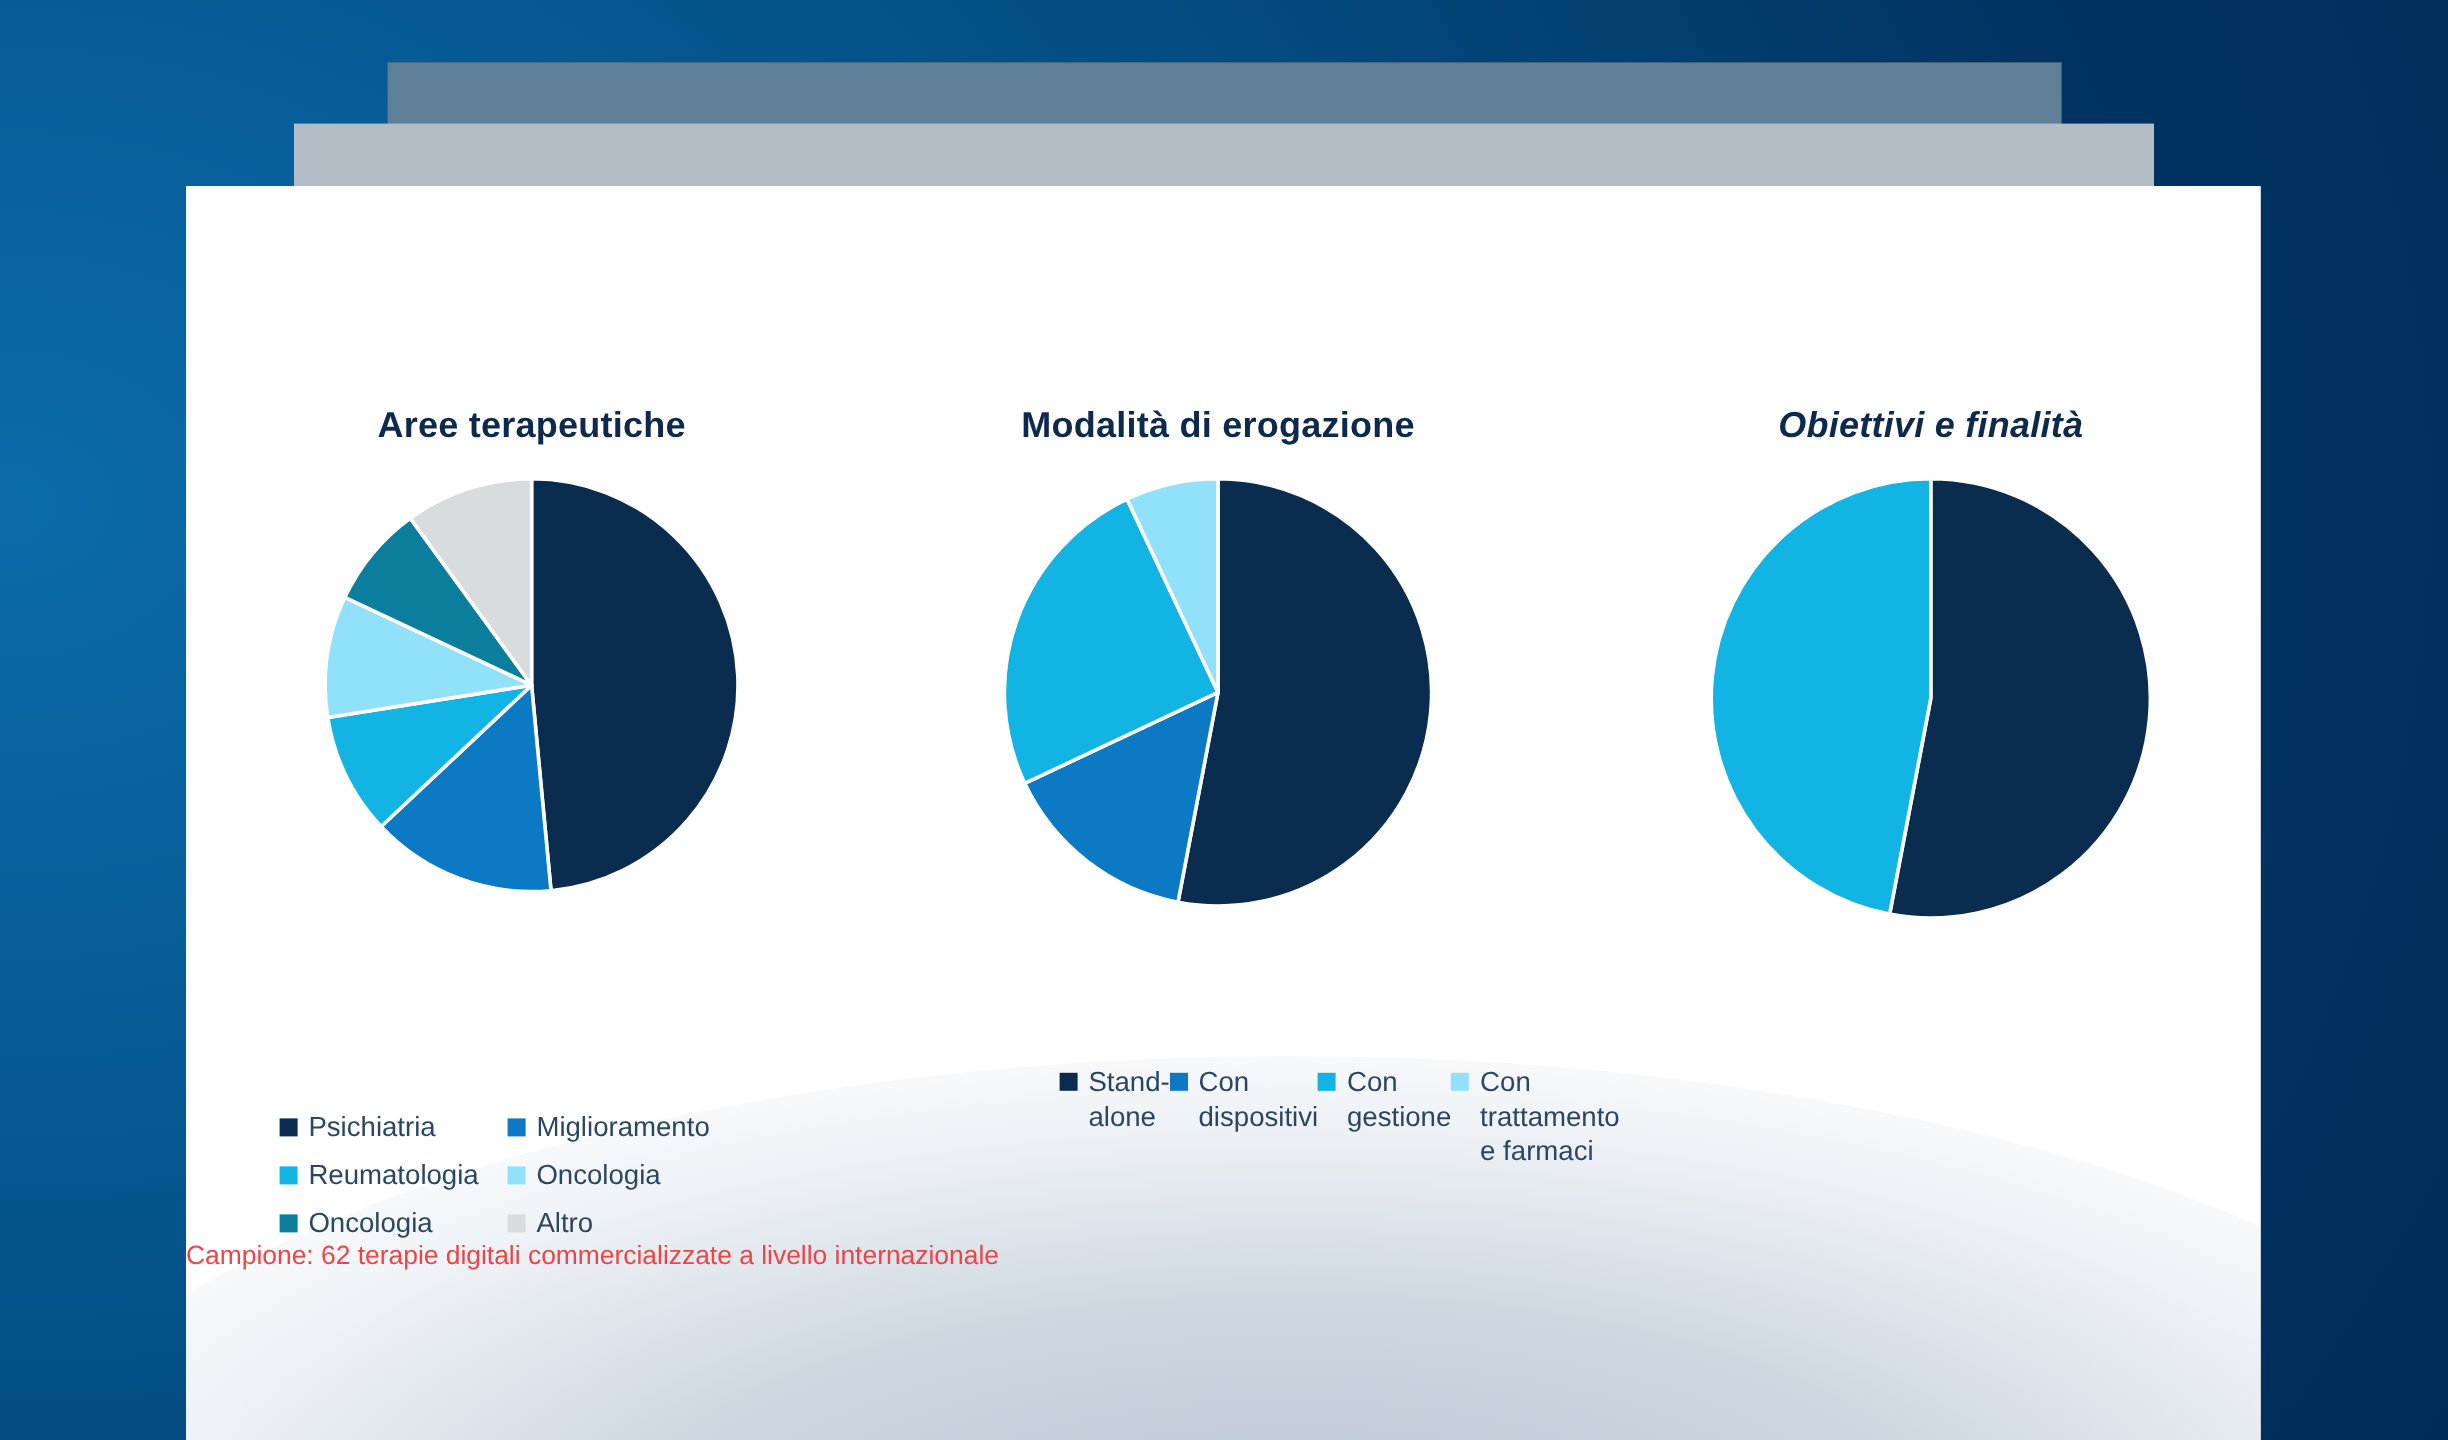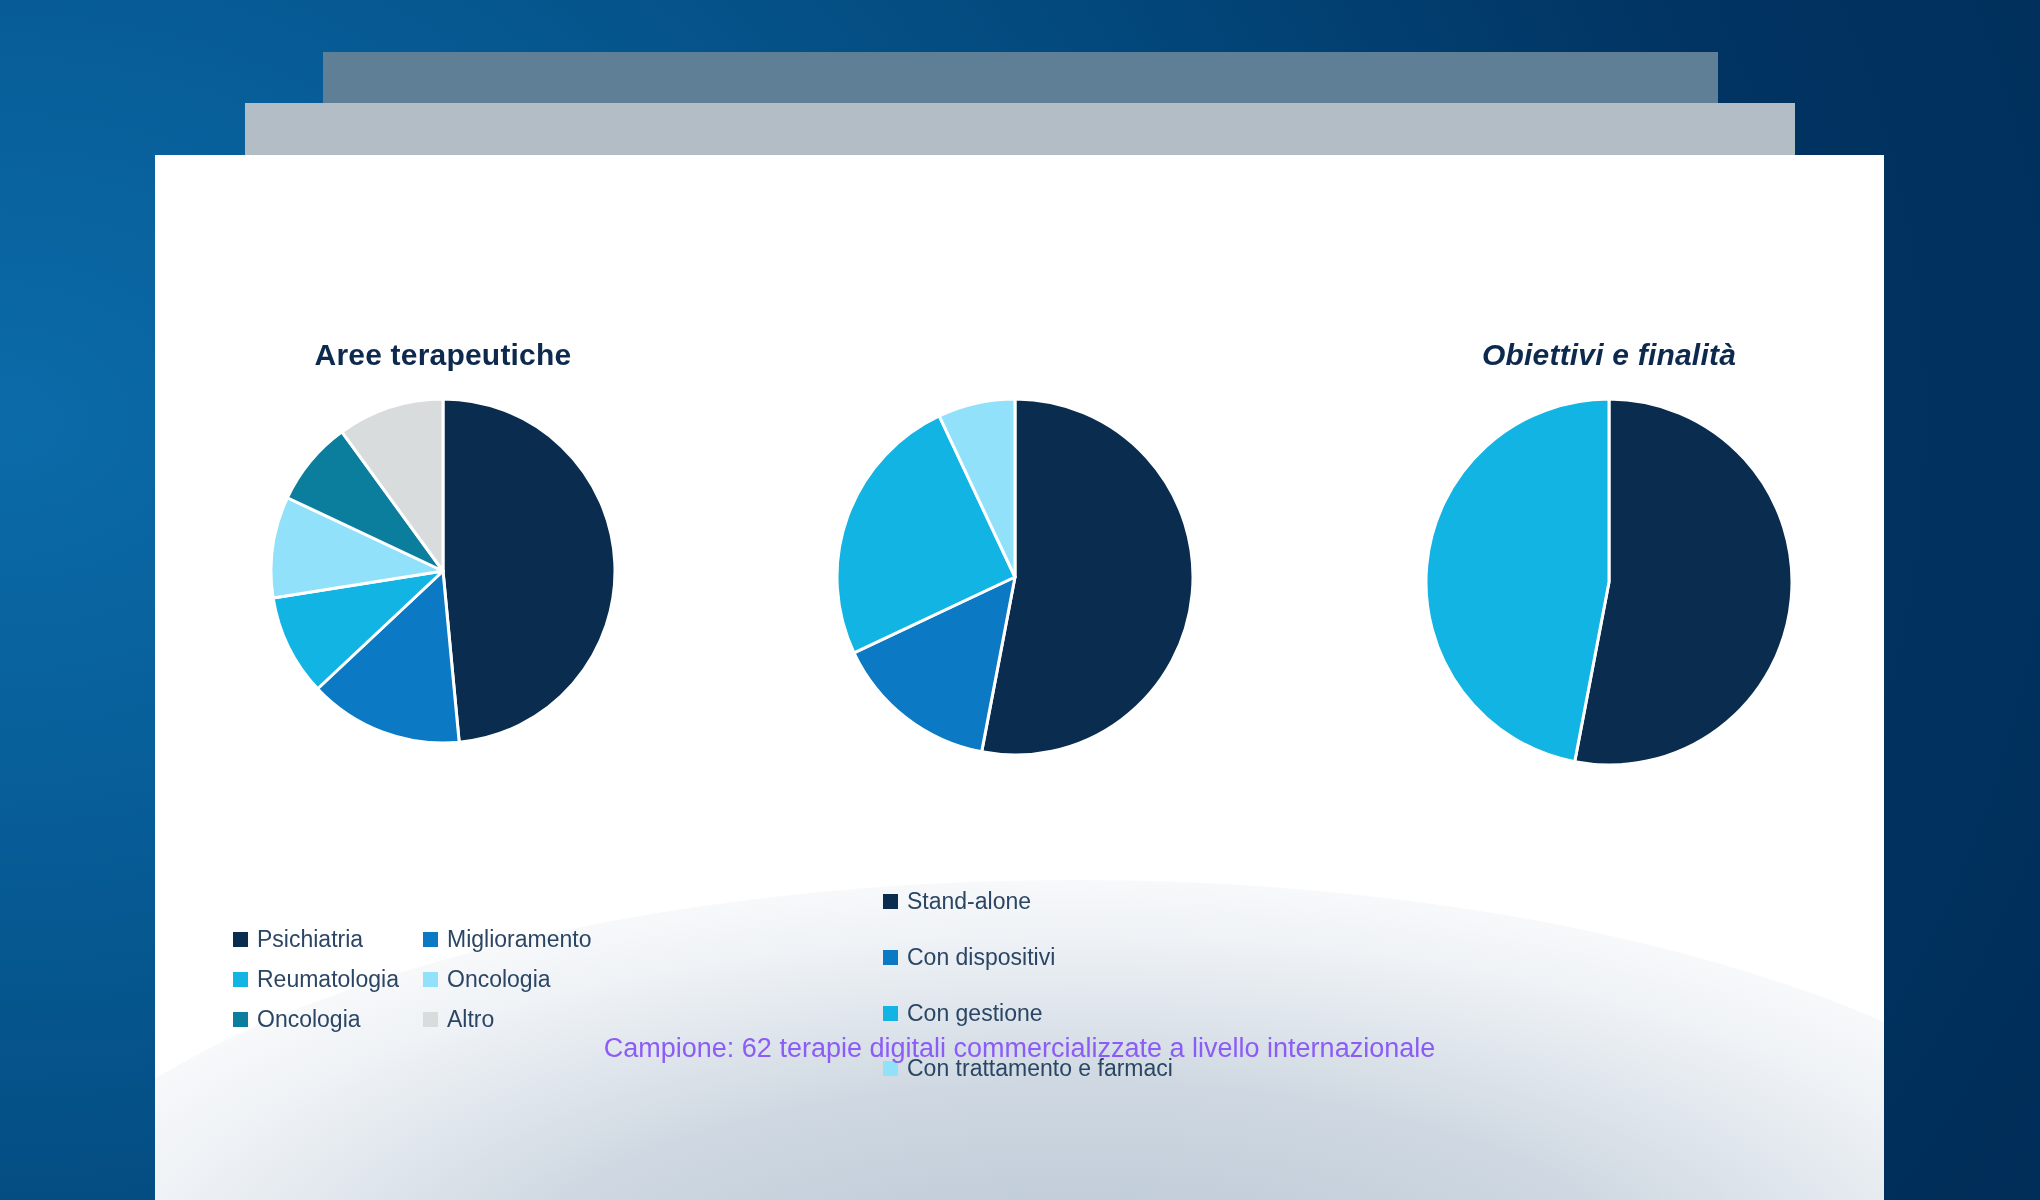--- a/index.html
+++ b/index.html
@@ -87,45 +87,45 @@
   #legend-2 { top: 725px; padding-left: 100px; }
 
   .legend-grid-2 {
     display: grid;
     grid-template-columns: 190px auto;
     row-gap: 11px;
     column-gap: 0px;
   }
   .legend-col-1 {
     display: flex;
-    flex-direction: column;
-    row-gap: 27px;
+    flex-direction: row;
+    row-gap: 11px;
   }
   .legend-item {
     display: flex;
     align-items: flex-start;
     font-size: 23px;
     color: #2b4664;
     line-height: 1.25;
   }
   .legend-item.spaced { margin-top: 22px; }
   .swatch {
     width: 15px; height: 15px;
     flex: 0 0 15px;
     margin-top: 7px;
     margin-right: 9px;
   }
   .legend-label { white-space: pre-line; }
 
   #footnote {
     position: absolute;
     left: 0; top: 878px; width: 100%;
-    text-align: center;
-    font-size: 27px;
-    color: #8b5cf6;
+    text-align: left;
+    font-size: 22px;
+    color: #ef4444;
   }
 </style>
 </head>
 <body>
 
 <div id="stage">
   <div id="backdrop"></div>
 
   <div class="layer" id="layer-slate"></div>
   <div class="layer" id="layer-grey"></div>
@@ -171,20 +171,21 @@
             </div>
             <div class="legend-item">
               <span class="swatch" style="background: rgb(217, 220, 221);"></span>
               <span class="legend-label">Altro</span>
             </div>
           </div>
         </div>
       </div>
 
       <div class="chart-col" id="col-1">
+        <div class="chart-title">Modalità di erogazione</div>
         <div class="pie-wrap">
           <svg class="pie-svg" id="pie-1" width="372" height="372" viewBox="0 0 372 372">
               <path d="M 186 186 L 186 8 A 178 178 0 1 1 152.646126003741 360.8471306297066 Z" fill="#0a2c4e" stroke="#ffffff" stroke-width="3" stroke-linejoin="round"></path>
               <path d="M 186 186 L 152.646126003741 360.8471306297066 A 178 178 0 0 1 24.940784661048525 261.7887138985829 Z" fill="#0b79c4" stroke="#ffffff" stroke-width="3" stroke-linejoin="round"></path>
               <path d="M 186 186 L 24.940784661048525 261.7887138985829 A 178 178 0 0 1 110.21128610141702 24.940784661048554 Z" fill="#12b4e3" stroke="#ffffff" stroke-width="3" stroke-linejoin="round"></path>
               <path d="M 186 186 L 110.21128610141702 24.940784661048554 A 178 178 0 0 1 185.99999999999997 8 Z" fill="#92e1fa" stroke="#ffffff" stroke-width="3" stroke-linejoin="round"></path>
             </svg>
         </div>
         <div class="legend" id="legend-1">
           <div class="legend-col-1">

